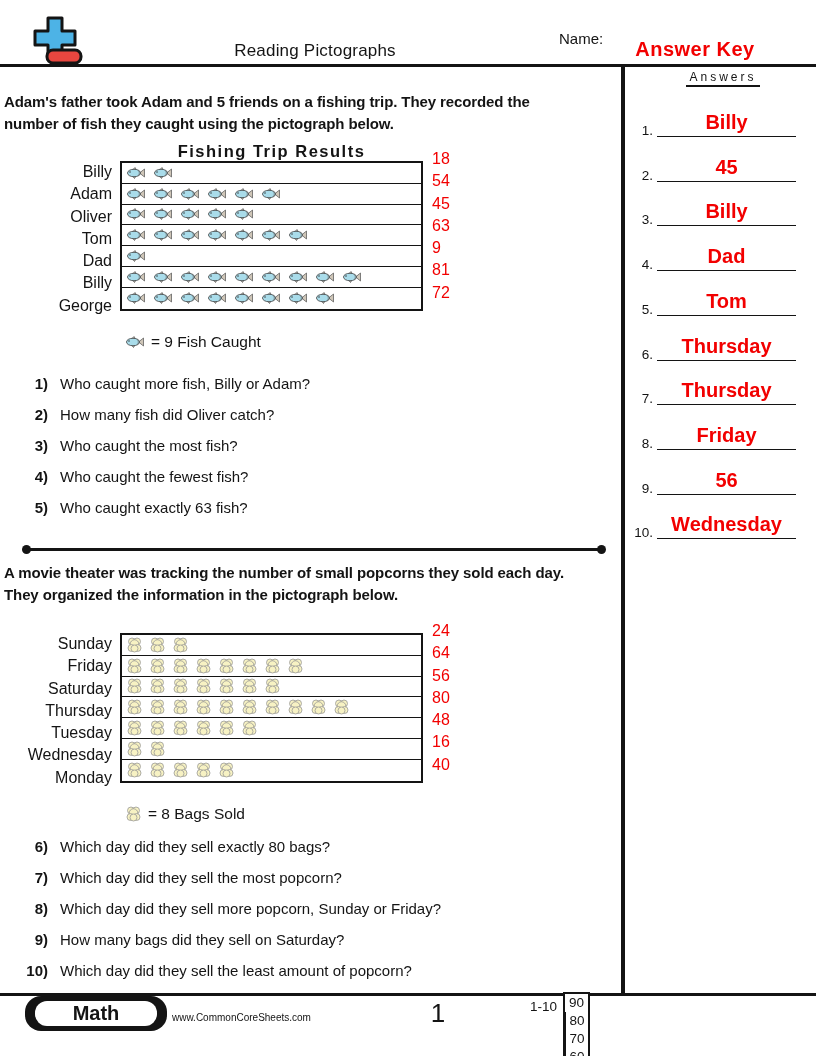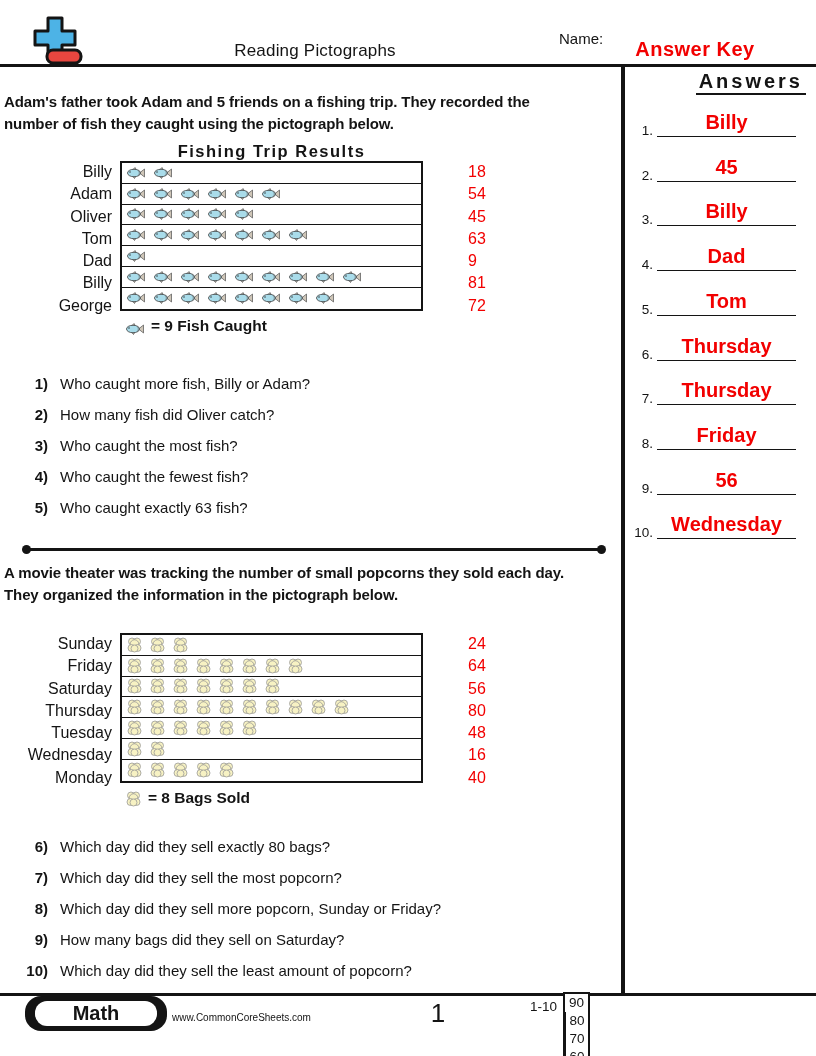--- a/index.html
+++ b/index.html
@@ -20,22 +20,22 @@
   .name-label{ position:absolute; left:559px; top:30px; font-size:15px; }
   .answer-key{ position:absolute; left:620px; top:38px; width:150px; text-align:center;
                color:var(--red); font-weight:bold; font-size:20px; letter-spacing:.5px; }
   .header-rule{ position:absolute; left:0; top:64px; width:816px; height:3px; background:var(--ink); }
 
   
   .vrule{ position:absolute; left:621px; top:66px; height:927px; width:2px;
           border-left:2px solid var(--ink); border-right:2px solid var(--ink); }
 
   
-  .answers-heading{ position:absolute; left:640px; top:70px; width:166px; text-align:right;
-                    font-size:20px; font-weight:bold; letter-spacing:3px; }
+  .answers-heading{ position:absolute; left:640px; top:70px; width:166px; text-align:center;
+                    font-size:12px; font-weight:normal; letter-spacing:3px; }
   .answers-heading span{ border-bottom:2.5px solid var(--ink); padding:0 3px 1px; }
   .answer-item{ position:absolute; left:628px; width:184px; height:30px; }
   .anum{ position:absolute; left:0; width:25px; bottom:0; text-align:right; font-size:13.5px; }
   .aline{ position:absolute; left:29px; right:16px; bottom:1px; border-bottom:1.6px solid var(--ink); }
   .aval{ position:absolute; left:29px; right:16px; bottom:4px; text-align:center;
          font-weight:bold; font-size:20px; color:var(--red); }
 
   
   .intro{ position:absolute; left:4px; width:580px; font-weight:bold; font-size:15px;
           line-height:21.5px; letter-spacing:-.1px; }
@@ -49,24 +49,24 @@
   .picto-labels{ position:absolute; left:0; top:19px; width:90px; }
   .picto-label{ height:22.3px; line-height:22.3px; text-align:right; font-size:16px; }
   .picto-table{ position:absolute; left:98px; top:19px; width:303px;
                 border:2px solid var(--ink); background:#fff; }
   .picto-row{ display:flex; align-items:center; height:20.8px; padding-left:5px;
               border-bottom:1.5px solid var(--ink); }
   .picto-row:last-child{ border-bottom:none; }
   .fish-row{ gap:9px; } .popcorn-row{ gap:8px; }
   .icon{ flex:none; display:inline-flex; }
   .icon svg{ display:block; }
-  .picto-values{ position:absolute; left:410px; top:19px; width:60px;margin-left:36px; }
+  .picto-values{ position:absolute; left:410px; top:6px; width:60px; }
   .picto-value{ height:22.3px; line-height:22.3px; font-size:16px; color:var(--red); }
-  .picto-legend{ position:absolute; left:104px; top:175px; display:flex; align-items:flex-end;
-                 gap:7px; font-size:15.5px;font-weight:bold; }
+  .picto-legend{ position:absolute; left:104px; top:191px; display:flex; align-items:center;
+                 gap:7px; font-size:15.5px; }
 
   
   .questions{ position:absolute; left:22px; width:582px; }
   #questions1{ top:375px; } #questions2{ top:838px; }
   .question{ position:absolute; left:0; white-space:nowrap; font-size:15px; }
   .qnum{ display:inline-block; width:26px; text-align:right; font-weight:bold; margin-right:12px; }
 
   
   .divider{ position:absolute; left:25px; top:548px; width:578px; height:3px;
             background:var(--ink); border-radius:2px; }

